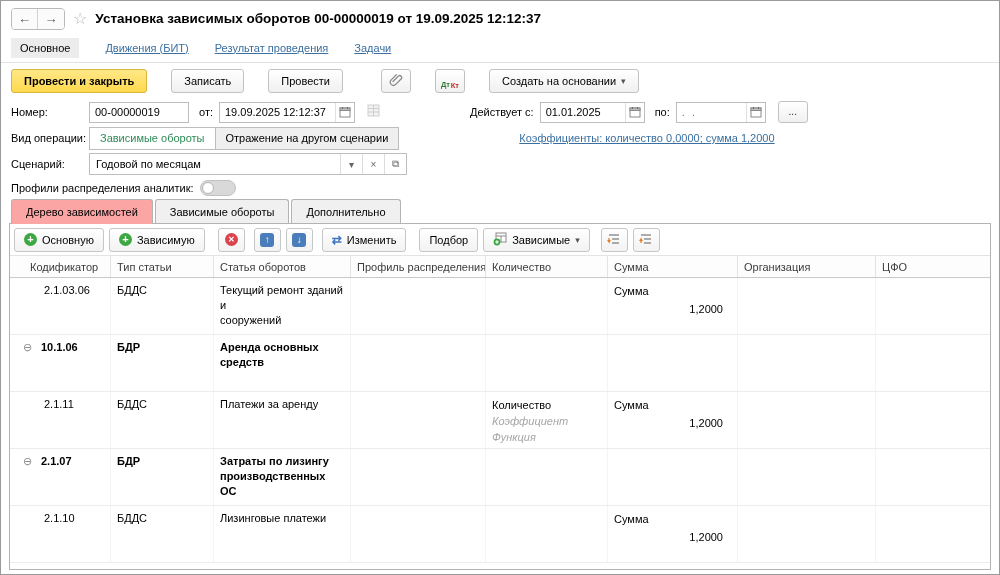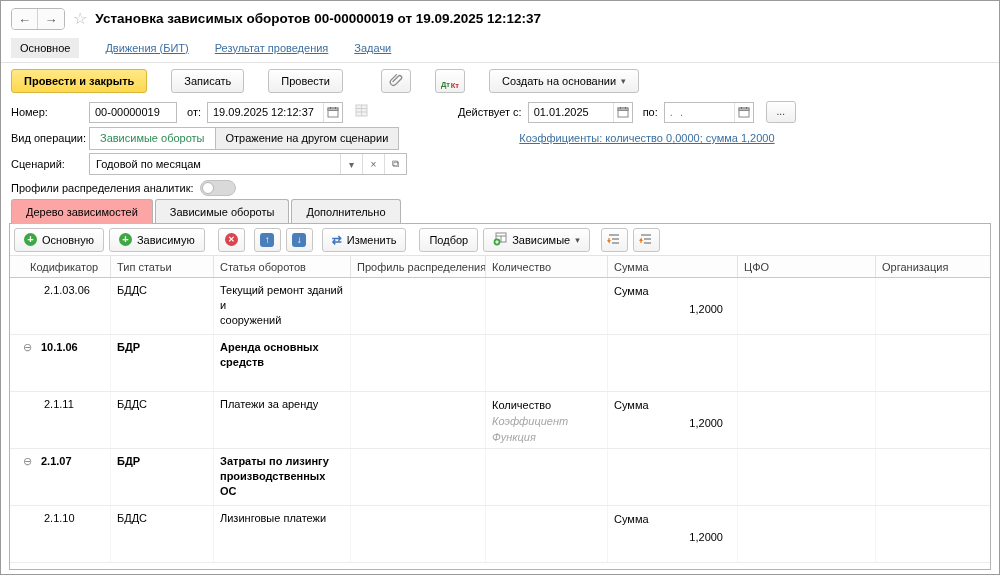--- a/index.html
+++ b/index.html
@@ -140,21 +140,21 @@
       </span>
     </button>
     <button class="btn">
       <span>Создать на основании</span>
       <span class="chev">▾</span>
     </button>
   </div>
 
   <div class="frow h26">
     <span class="flabel w78">Номер:</span>
-    <span class="tinput" style="width:88px;">00-00000019</span>
+    <span class="tinput" style="width:100px;">00-00000019</span>
     <span class="flabel" style="margin-left:10px; margin-right:6px;">от:</span>
     <span class="igroup" style="width:136px;">
       <span class="val">19.09.2025 12:12:37</span>
       <button class="ibtn cal-icon" style="margin-left:auto;">
         <span>
             <svg width="12" height="12" viewBox="0 0 12 12">
               <rect x="1" y="2" width="10" height="9" fill="#fff" stroke="#8a8a8a"></rect>
               <rect x="1" y="2" width="10" height="2.5" fill="#bdbdbd" stroke="#8a8a8a"></rect>
               <line x1="3.5" y1="1" x2="3.5" y2="3" stroke="#6e6e6e"></line>
               <line x1="8.5" y1="1" x2="8.5" y2="3" stroke="#6e6e6e"></line>
@@ -289,22 +289,22 @@
       </button>
     </div>
 
     <div class="ghead" id="table-head">
         <div class="hc">Кодификатор</div>
         <div class="hc">Тип статьи</div>
         <div class="hc">Статья оборотов</div>
         <div class="hc">Профиль распределения</div>
         <div class="hc">Количество</div>
         <div class="hc">Сумма</div>
+        <div class="hc">Организация</div>
         <div class="hc">ЦФО</div>
-        <div class="hc">Организация</div>
       </div>
     <div id="table-body">
         <div class="grow">
     <div class="cell cell-code">
 
       <span class="code-text">2.1.03.06</span>
     </div>
     <div class="cell">БДДС</div>
     <div class="cell">
             <div>Текущий ремонт зданий и</div>

